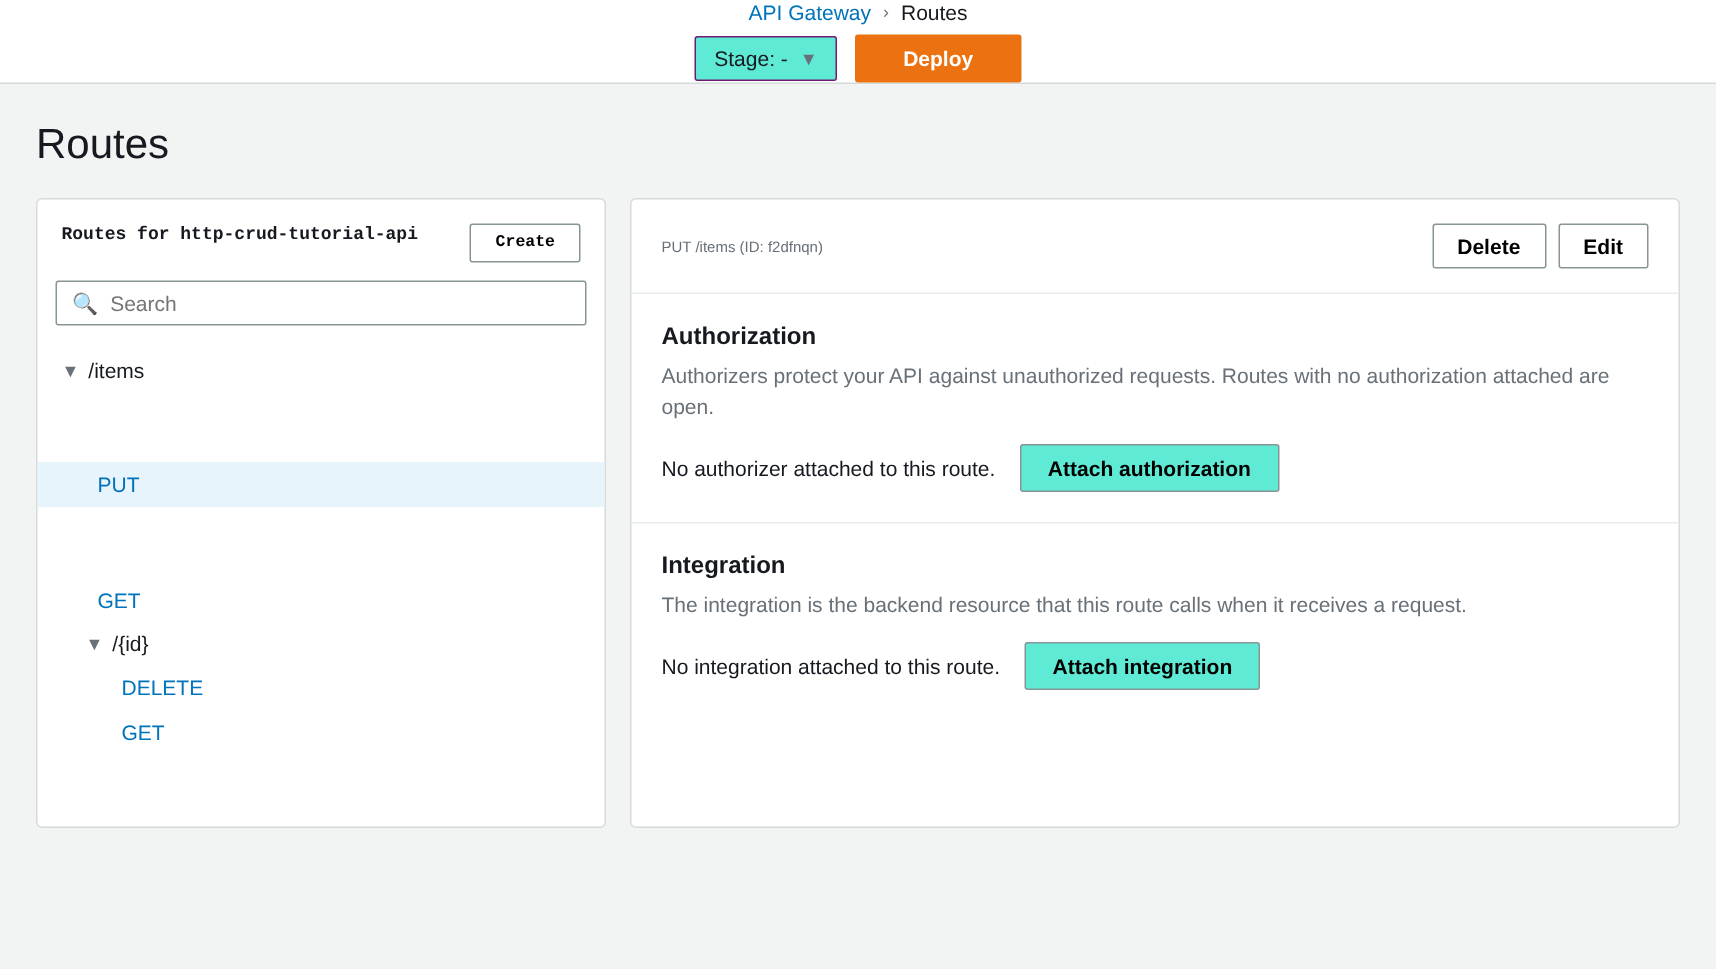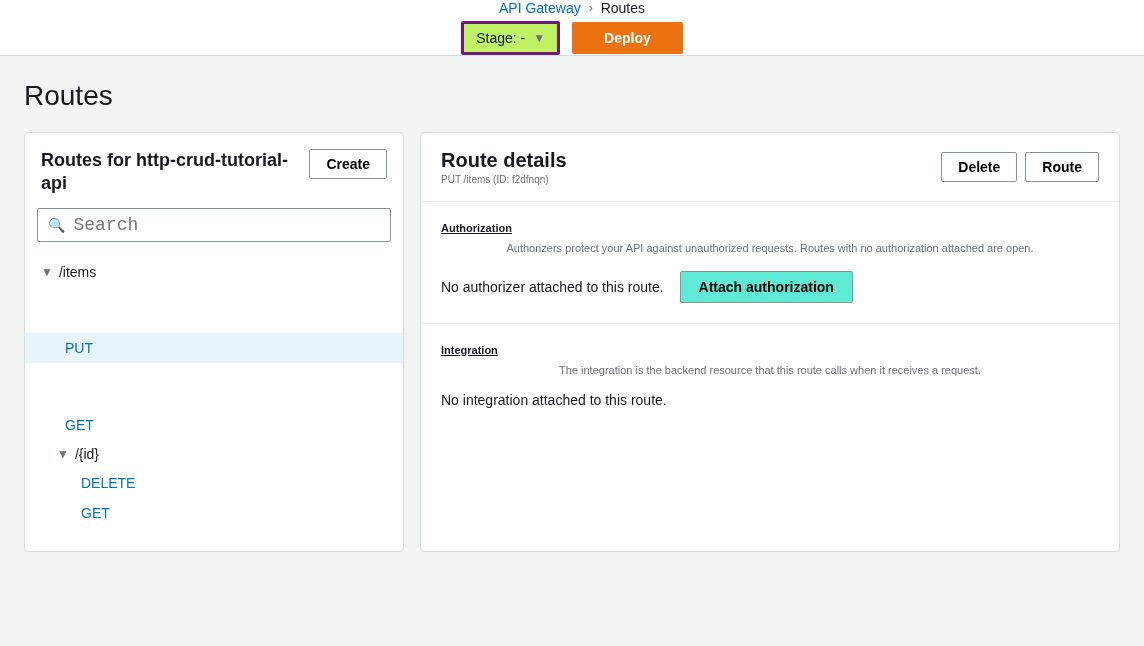--- a/index.html
+++ b/index.html
@@ -38,22 +38,22 @@
     }
     .breadcrumb-current {
       color: #16191f;
     }
     .top-bar-right {
       display: flex;
       align-items: center;
       gap: 12px;
     }
     .stage-dropdown {
-      border: 3px solid #701a75;
-      background: #bef264;
+      border: 1px solid #701a75;
+      background: #5eead4;
       padding: 6px 12px;
       border-radius: 2px;
       cursor: pointer;
       font-size: 14px;
       display: flex;
       align-items: center;
       gap: 8px;
       color: #16191f;
       justify-content: center;
     }
@@ -98,34 +98,36 @@
       border-radius: 4px;
       min-height: 420px;
     }
     .left-panel-header {
       padding: 16px 16px 12px;
       display: flex;
       align-items: flex-start;
       justify-content: space-between;
     }
     .left-panel-title {
-      font-size: 18px;
+      font-size: 12px;
       font-weight: 700;
       color: #16191f;
       line-height: 1.3;
+      font-family: Liberation Mono, monospace;
     }
     .create-btn {
       border: 1px solid #879596;
       background: #fff;
       padding: 6px 16px;
       border-radius: 2px;
-      font-size: 14px;
+      font-size: 11px;
       font-weight: 700;
       cursor: pointer;
       white-space: nowrap;
+      font-family: Liberation Mono, monospace;
     }
 
     
     .search-container {
       padding: 0 12px 12px;
     }
     .search-box {
       border: 1px solid #879596;
       border-radius: 2px;
       display: flex;
@@ -134,25 +136,24 @@
       gap: 8px;
       background: #fff;
     }
     .search-icon {
       color: #687078;
       font-size: 14px;
     }
     .search-input {
       border: none;
       outline: none;
-      font-size: 18px;
+      font-size: 14px;
       color: #4d7c0f;
       width: 100%;
       background: transparent;
-      font-family: Liberation Mono, monospace;
     }
 
     
     .routes-tree {
       padding: 4px 0;
     }
     .tree-group-label {
       display: flex;
       align-items: center;
       gap: 6px;
@@ -236,32 +237,30 @@
 
     
     .detail-section {
       padding: 20px 20px;
       border-bottom: 1px solid #eaeded;
     }
     .detail-section:last-child {
       border-bottom: none;
     }
     .section-title {
-      font-size: 11px;
+      font-size: 16px;
       font-weight: 700;
       color: #16191f;
       margin-bottom: 6px;
-      text-decoration: underline;
     }
     .section-desc {
-      font-size: 11px;
+      font-size: 14px;
       color: #687078;
       margin-bottom: 14px;
       line-height: 1.5;
-      text-align: center;
     }
     .section-row {
       display: flex;
       align-items: center;
       gap: 16px;
     }
     .no-attachment-text {
       font-size: 14px;
       color: #16191f;
     }
@@ -329,41 +328,41 @@
 
         <div class="tree-sub-item">DELETE</div>
 
         <div class="tree-sub-item">GET</div>
       </div>
     </div>
 
     <div class="right-panel">
       <div class="right-panel-header">
         <div>
-          <div class="route-details-title">Route details</div>
           <div class="route-subtitle">PUT /items (ID: f2dfnqn)</div>
         </div>
         <div class="header-actions">
           <button class="action-btn">Delete</button>
-          <button class="action-btn">Route</button>
+          <button class="action-btn">Edit</button>
         </div>
       </div>
 
       <div class="detail-section">
         <div class="section-title">Authorization</div>
         <div class="section-desc">Authorizers protect your API against unauthorized requests. Routes with no authorization attached are open.</div>
         <div class="section-row">
           <span class="no-attachment-text">No authorizer attached to this route.</span>
           <button class="attach-btn">Attach authorization</button>
         </div>
       </div>
 
       <div class="detail-section">
         <div class="section-title">Integration</div>
         <div class="section-desc">The integration is the backend resource that this route calls when it receives a request.</div>
         <div class="section-row">
           <span class="no-attachment-text">No integration attached to this route.</span>
+          <button class="attach-btn">Attach integration</button>
         </div>
       </div>
 
     </div>
   </div>
 </div>
 
 </body></html>

